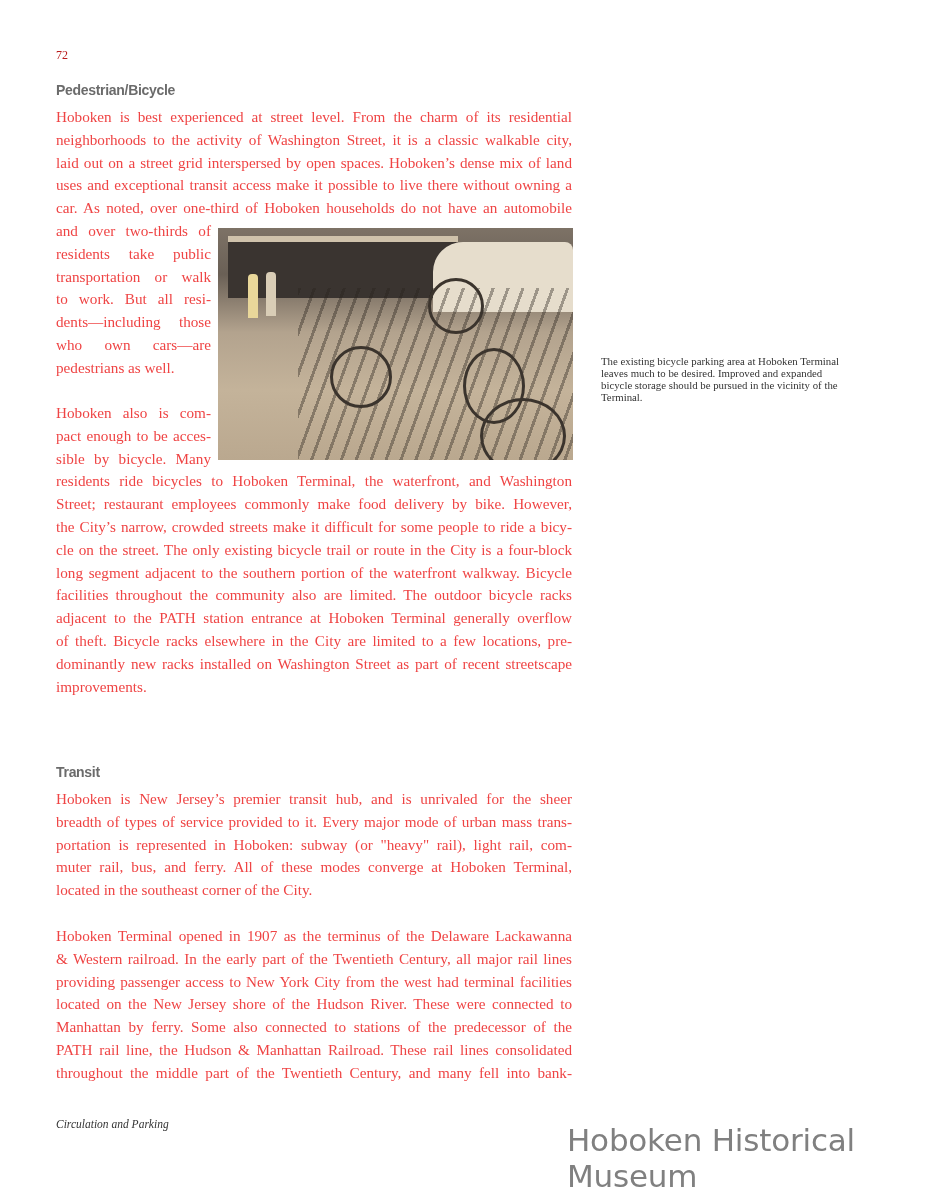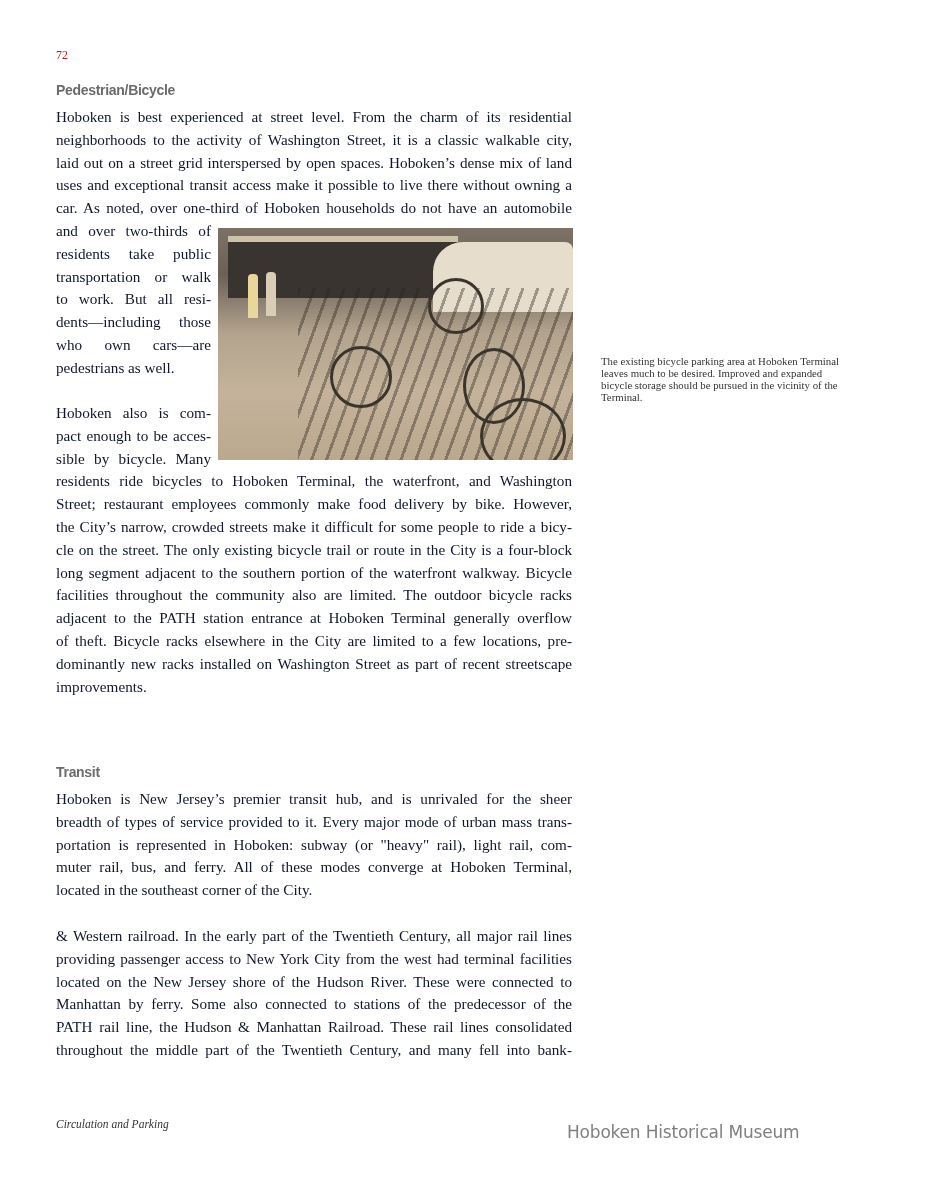--- a/index.html
+++ b/index.html
@@ -10,21 +10,21 @@
     .page-number {
       position: absolute; left: 56px; top: 48px; font-size: 12px; color: #b91c1c;
     }
     .heading {
       position: absolute; left: 56px;
       font-family: "Liberation Sans", "DejaVu Sans", sans-serif;
       font-weight: bold; font-size: 14px; color: #6b6b6b; letter-spacing: -0.3px;
     }
     .para {
       position: absolute; left: 56px; width: 516px;
-      font-size: 15.2px; line-height: 22.8px; text-align: justify; color: #0f172a;
+      font-size: 15.2px; line-height: 22.8px; text-align: justify; color: #ef4444;
     }
     .line { display: block; text-align: justify; text-align-last: justify; white-space: nowrap; }
     .line.last { text-align-last: left; }
     .narrow { width: 155px; }
     .photo {
       position: absolute; left: 218px; top: 228px; width: 355px; height: 232px;
       background: linear-gradient(180deg, #7d7266 0%, #6a6056 20%, #b3a38e 45%, #c4b39a 70%, #baa88f 100%);
       overflow: hidden;
     }
     .photo .awning { position: absolute; left: 10px; top: 8px; width: 230px; height: 56px; background: #3a3430; border-top: 6px solid #cfc2ab; }
@@ -35,21 +35,21 @@
     .photo .person { position: absolute; width: 10px; height: 44px; background: #e9d79a; border-radius: 4px 4px 0 0; }
     .caption {
       position: absolute; left: 601px; top: 334px; width: 250px;
       font-size: 10.8px; line-height: 12px; color: #333; margin-top: 21px;
     }
     .footer-left {
       position: absolute; left: 56px; top: 1118px; font-style: italic; font-size: 11.5px; color: #333;
     }
     .watermark {
       position: absolute; left: 567px; top: 1122px;
-      font-family: "DejaVu Sans", "Liberation Sans", sans-serif; font-size: 17px; color: #808080; letter-spacing: -0.2px;
+      font-family: "DejaVu Sans", "Liberation Sans", sans-serif; font-size: 31px; color: #808080; letter-spacing: -0.2px;
     }
   </style>
 </head>
 <body>
 
 <div class="page-number">72</div>
 
 <div class="heading" style="top:82px;">Pedestrian/Bicycle</div>
 
 <div class="para" style="top:106px;">
@@ -101,20 +101,21 @@
 
 <div class="para" style="top:788px;">
   <span class="line">Hoboken is New Jersey’s premier transit hub, and is unrivaled for the sheer</span>
   <span class="line">breadth of types of service provided to it.  Every major mode of urban mass trans-</span>
   <span class="line">portation is represented in Hoboken: subway (or "heavy" rail), light rail, com-</span>
   <span class="line">muter rail, bus, and ferry.  All of these modes converge at Hoboken Terminal,</span>
   <span class="line last">located in the southeast corner of the City.</span>
 </div>
 
 <div class="para" style="top:925px;">
+  <span class="line">Hoboken Terminal opened in 1907 as the terminus of the Delaware Lackawanna</span>
   <span class="line">&amp; Western railroad.  In the early part of the Twentieth Century, all major rail lines</span>
   <span class="line">providing passenger access to New York City from the west had terminal facilities</span>
   <span class="line">located on the New Jersey shore of the Hudson River.  These were connected to</span>
   <span class="line">Manhattan by ferry.  Some also connected to stations of the predecessor of the</span>
   <span class="line">PATH rail line, the Hudson &amp; Manhattan Railroad.  These rail lines consolidated</span>
   <span class="line">throughout the middle part of the Twentieth Century, and many fell into bank-</span>
 </div>
 
 <div class="footer-left">Circulation and Parking</div>
 <div class="watermark">Hoboken Historical Museum</div>

